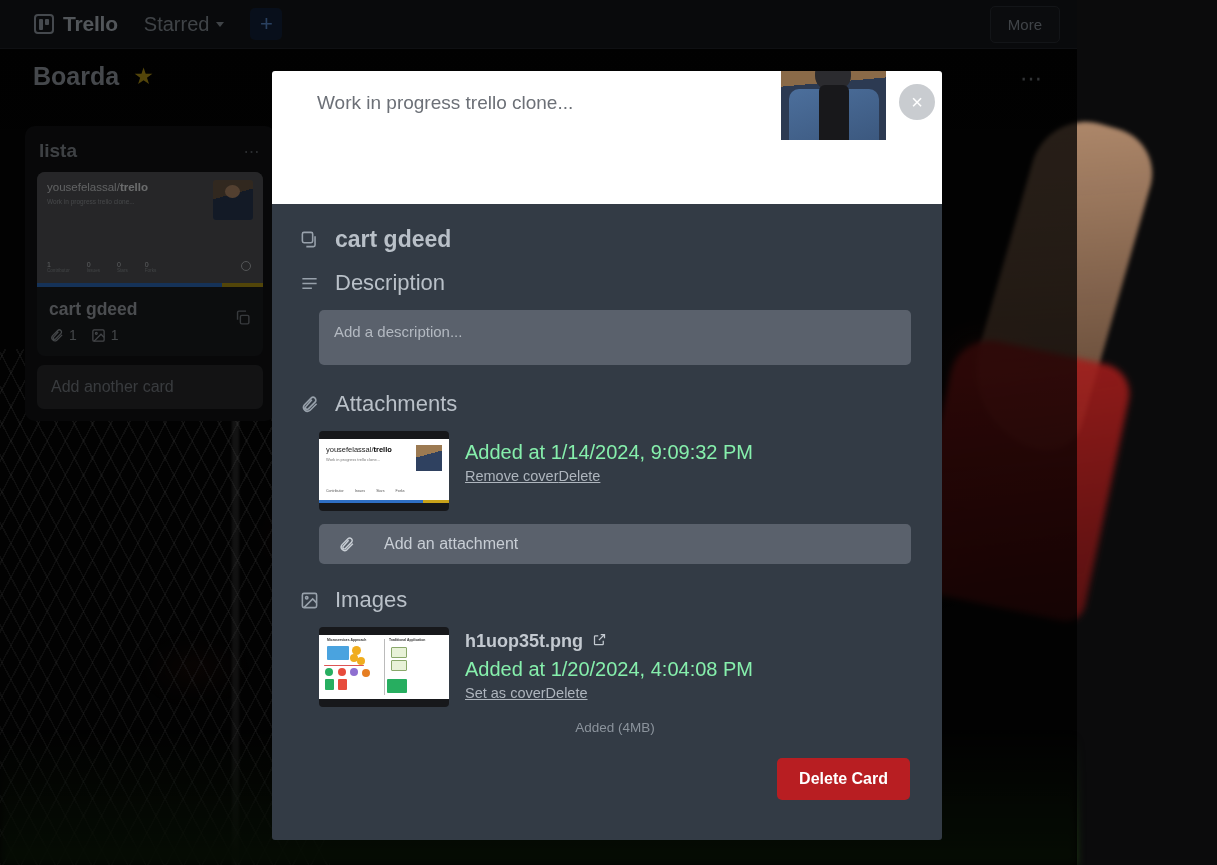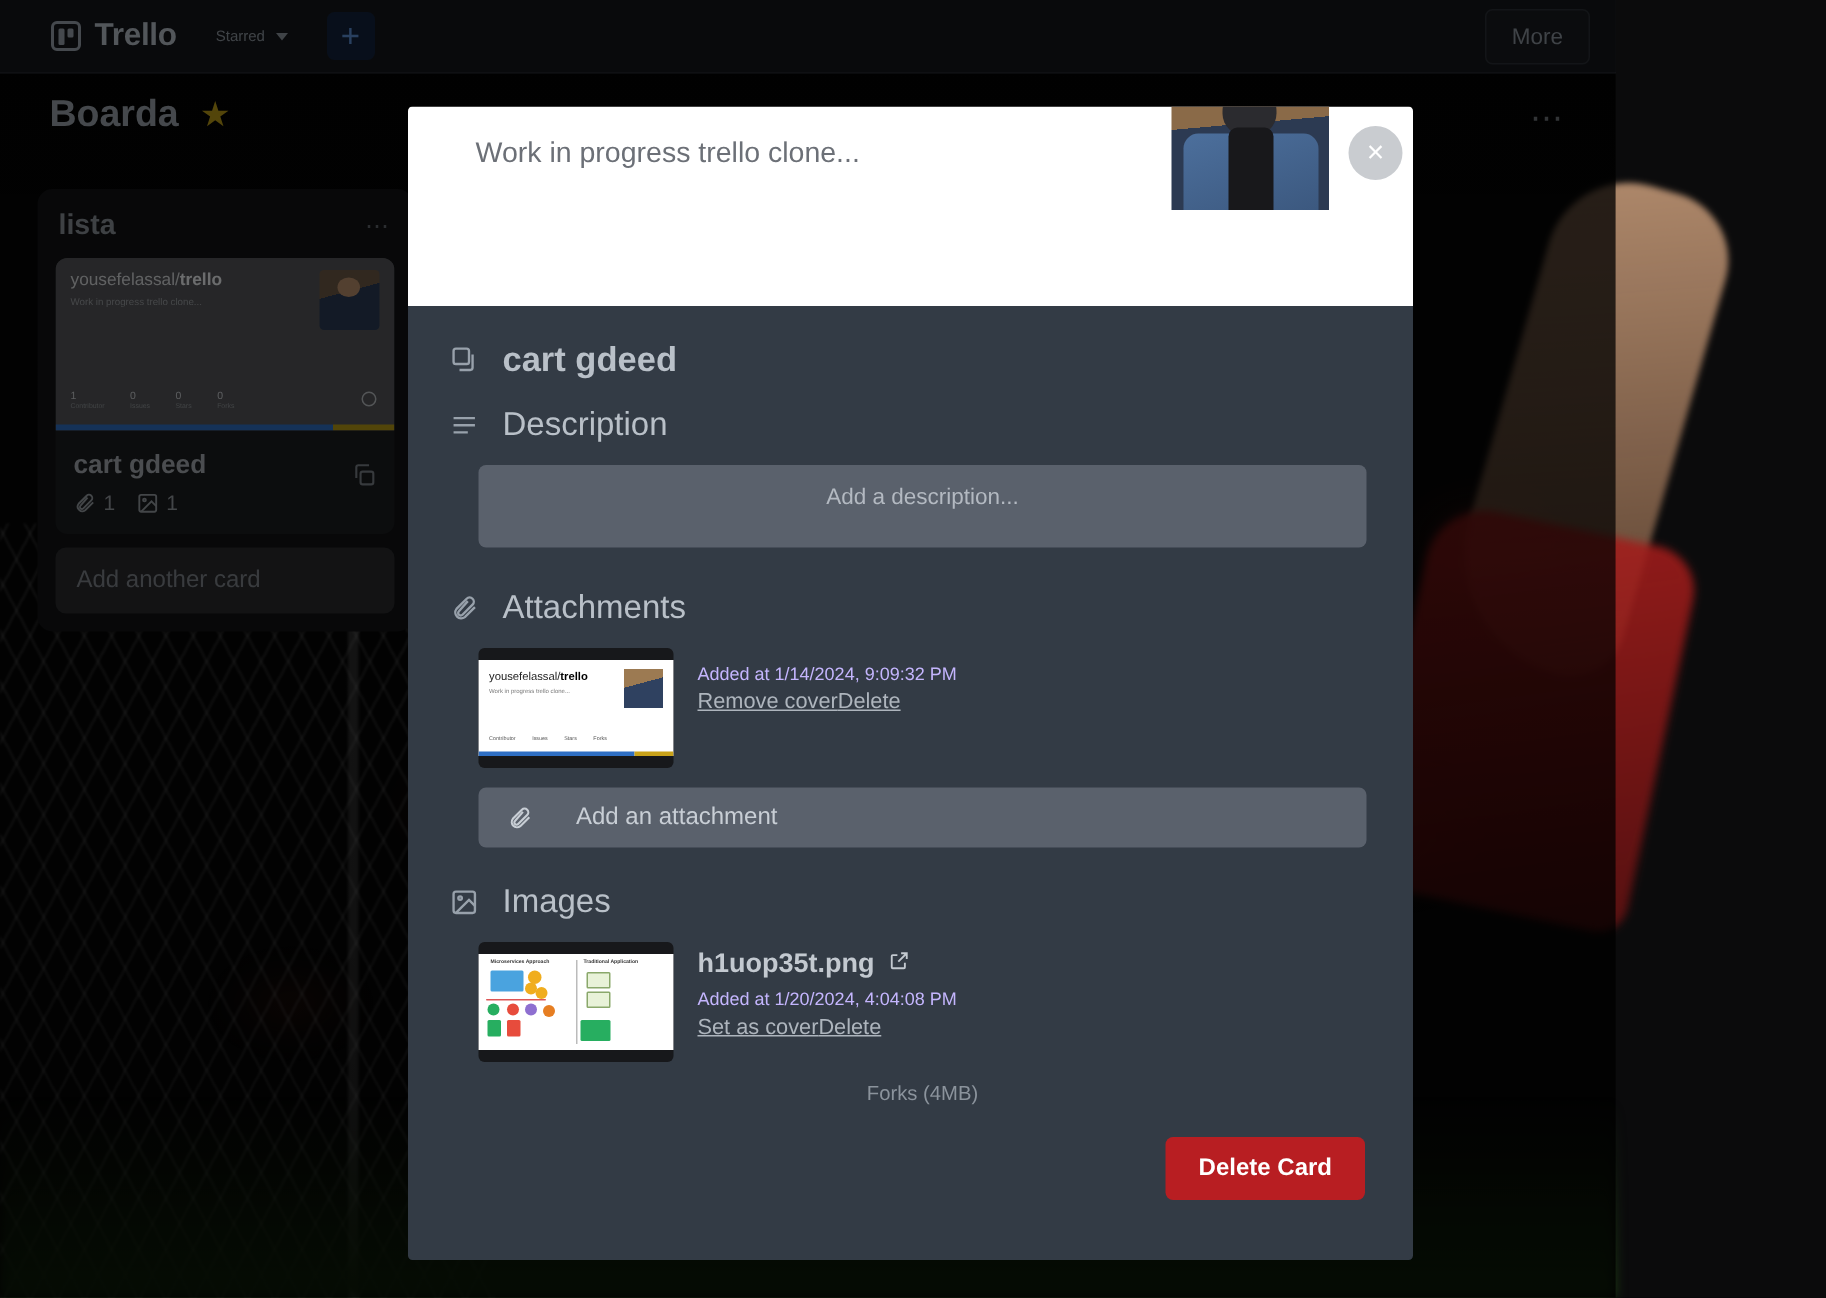--- a/index.html
+++ b/index.html
@@ -90,21 +90,21 @@
   .brand-logo {
     width: 20px; height: 20px; border-radius: 4px;
     border: 2.5px solid #9aa3ad; position: relative;
     display: flex; gap: 2px; padding: 2.5px;
   }
   .brand-logo i { display: block; background: #9aa3ad; border-radius: 1px; }
   .brand-logo i:first-child { width: 4px; height: 100%; }
   .brand-logo i:last-child { width: 4px; height: 60%; }
   .brand-name { color: #b6bec7; font-size: 21px; font-weight: bold; letter-spacing: -.2px; }
   .nav-item {
-    color: #8d959e; font-size: 10px; margin-left: 26px;
+    color: #8d959e; font-size: 20px; margin-left: 26px;
     display: flex; align-items: center; gap: 7px; cursor: pointer; text-align: right;
   }
   .caret { width: 0; height: 0; border-left: 4.5px solid transparent; border-right: 4.5px solid transparent; border-top: 5px solid #8d959e; }
   .plus-btn {
     width: 32px; height: 32px; border-radius: 5px; background: #13233c;
     margin-left: 26px; display: flex; align-items: center; justify-content: center;
     color: #5b8fd6; font-size: 22px; line-height: 1; cursor: pointer;
   }
   .more-btn {
     margin-left: auto; color: #8d959e; font-size: 15px;
@@ -222,36 +222,35 @@
 
   .section-head { display: flex; align-items: center; gap: 16px; margin: 0 0 14px; }
   .section-head .t { color: #b9c0c8; font-size: 22px; font-weight: normal; }
   .ico { color: #98a1ab; display: flex; align-items: center; justify-content: center; width: 20px; }
 
   .desc-box {
     margin-left: 20px; background: #5a616c; border-radius: 5px;
     height: 55px; padding: 13px 15px; color: #b3b9c1; font-size: 15px;
     border: none; width: 592px; resize: none;
     font-family: "Liberation Sans", sans-serif;
-    text-align: center;
   }
   .desc-box::placeholder { color: #b3b9c1; }
 
   .att-item { display: flex; gap: 16px; margin-left: 20px; margin-bottom: 13px; }
   .thumb {
     width: 130px; height: 80px; border-radius: 4px; overflow: hidden;
     background: #17181b; flex: 0 0 auto; position: relative;
   }
   .thumb .inner { position: absolute; left: 0; right: 0; top: 8px; bottom: 8px; background: #fff; }
   .att-meta { padding-top: 4px; }
   .att-name {
     color: #c3c9d0; font-size: 18px; font-weight: bold;
     display: flex; align-items: center; gap: 9px;
   }
-  .att-added { color: #c4b5fd; font-size: 12px; margin-top: 6px; }
+  .att-added { color: #86efac; font-size: 20px; margin-top: 6px; }
   .att-links { margin-top: 4px; display: flex; }
   .att-links a { color: #aeb5bd; font-size: 14.5px; text-decoration: underline; cursor: pointer; }
 
   .wide-btn {
     margin-left: 20px; width: 592px; background: #5a616c; border: none;
     border-radius: 5px; height: 40px; color: #c8ced5; font-size: 16px;
     display: flex; align-items: center; gap: 28px; padding: 0 17px; cursor: pointer;
     font-family: "Liberation Sans", sans-serif;
   }
   .choose-file {
@@ -525,18 +524,18 @@
             </span>
           </div>
           <div class="att-added">Added at 1/20/2024, 4:04:08 PM</div>
           <div class="att-links">
             <a>Set as cover</a>
             <a>Delete</a>
           </div>
         </div>
       </div>
 
-      <div class="file-hint">Forks (4MB)</div>
+      <div class="file-hint">Added (4MB)</div>
 
       <button class="delete-card">Delete Card</button>
     </div>
   </div>
 </div>
 
 </body></html>

